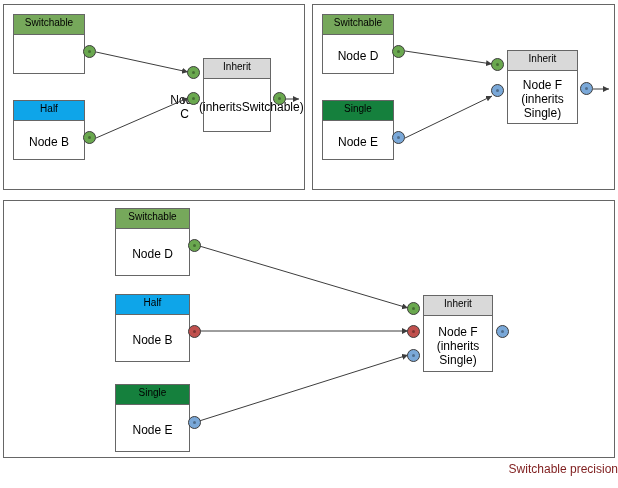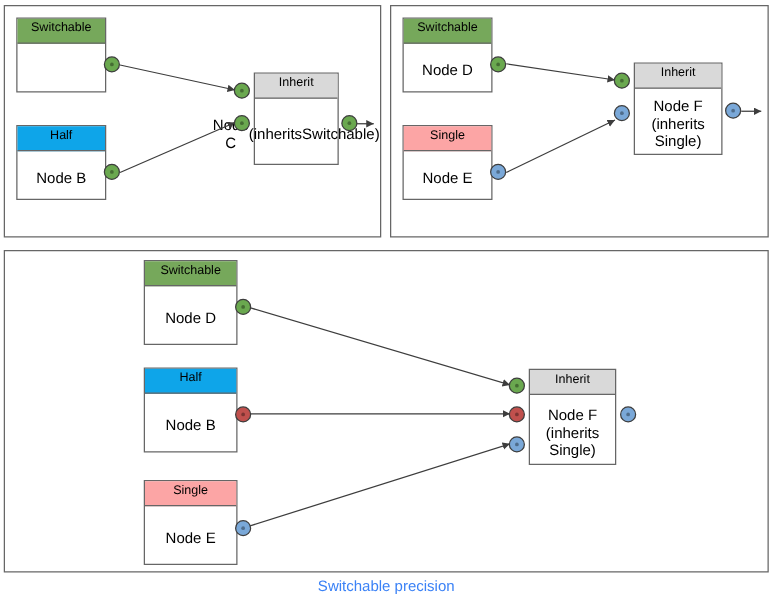--- a/index.html
+++ b/index.html
@@ -44,21 +44,21 @@
     display:flex;
     align-items:center;
     justify-content:center;
     text-align:center;
     font-size:12px;
     line-height:14px;
     padding:0 2px;
   }
   .hdr.green  {background:#76a85b;}
   .hdr.red    {background:#0ea5e9;}
-  .hdr.blue   {background:#fca5a5;}
+  .hdr.blue   {background:#15803d;}
   .hdr.grey   {background:#d9d9d9;}
 
   
   .port{
     position:absolute;
     width:13px;height:13px;
     border-radius:50%;
     box-sizing:border-box;
     border:1px solid #3d3d3d;
     z-index:5;
@@ -76,23 +76,23 @@
   .port.red  {background:#c0504d;}
   .port.blue {background:#7aa8d8;}
 
   
   .edges{position:absolute;left:0;top:0;width:618px;height:488px;pointer-events:none;z-index:2;}
 
   
   .caption{
     position:absolute;
     left:0;top:462px;width:618px;
-    text-align:center;
+    text-align:right;
     font-size:12px;
-    color:#3b82f6;
+    color:#7f1d1d;
   }
 </style>
 </head>
 <body>
 
 <div class="canvas">
 
   <svg class="edges" viewBox="0 0 618 488">
     <defs>
       <marker id="arrow" markerWidth="7" markerHeight="7" refX="6" refY="3" orient="auto">

